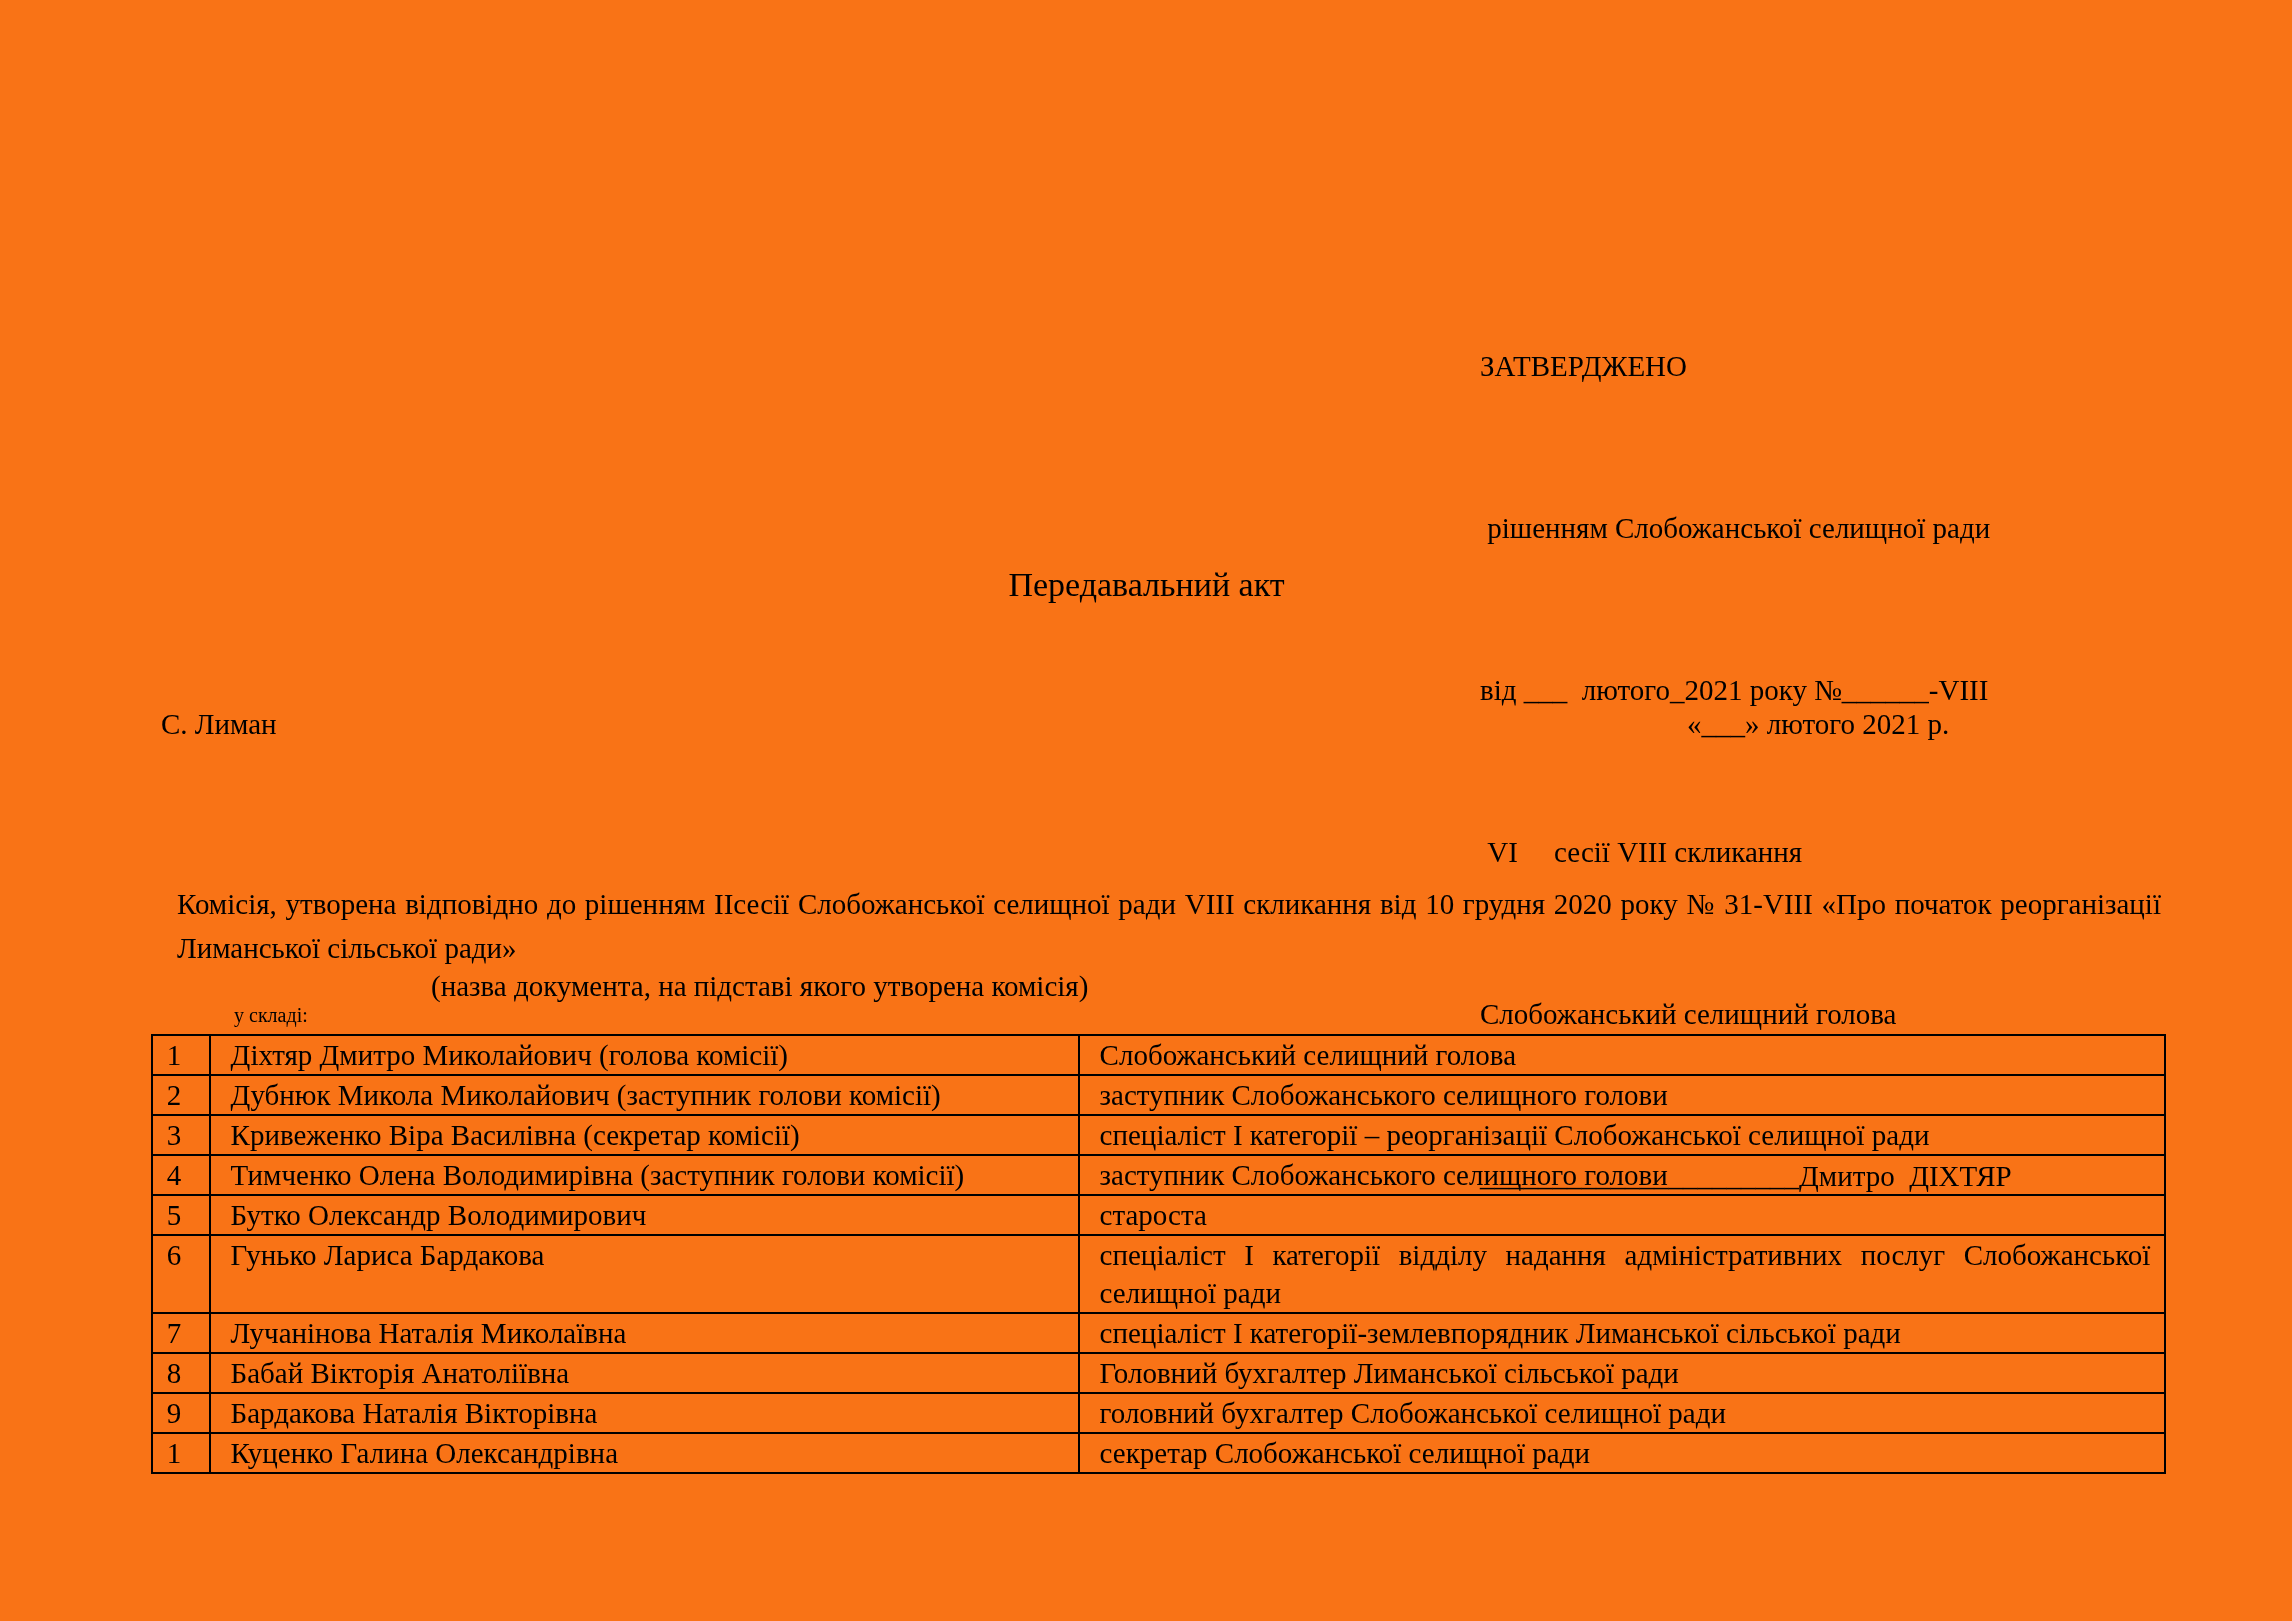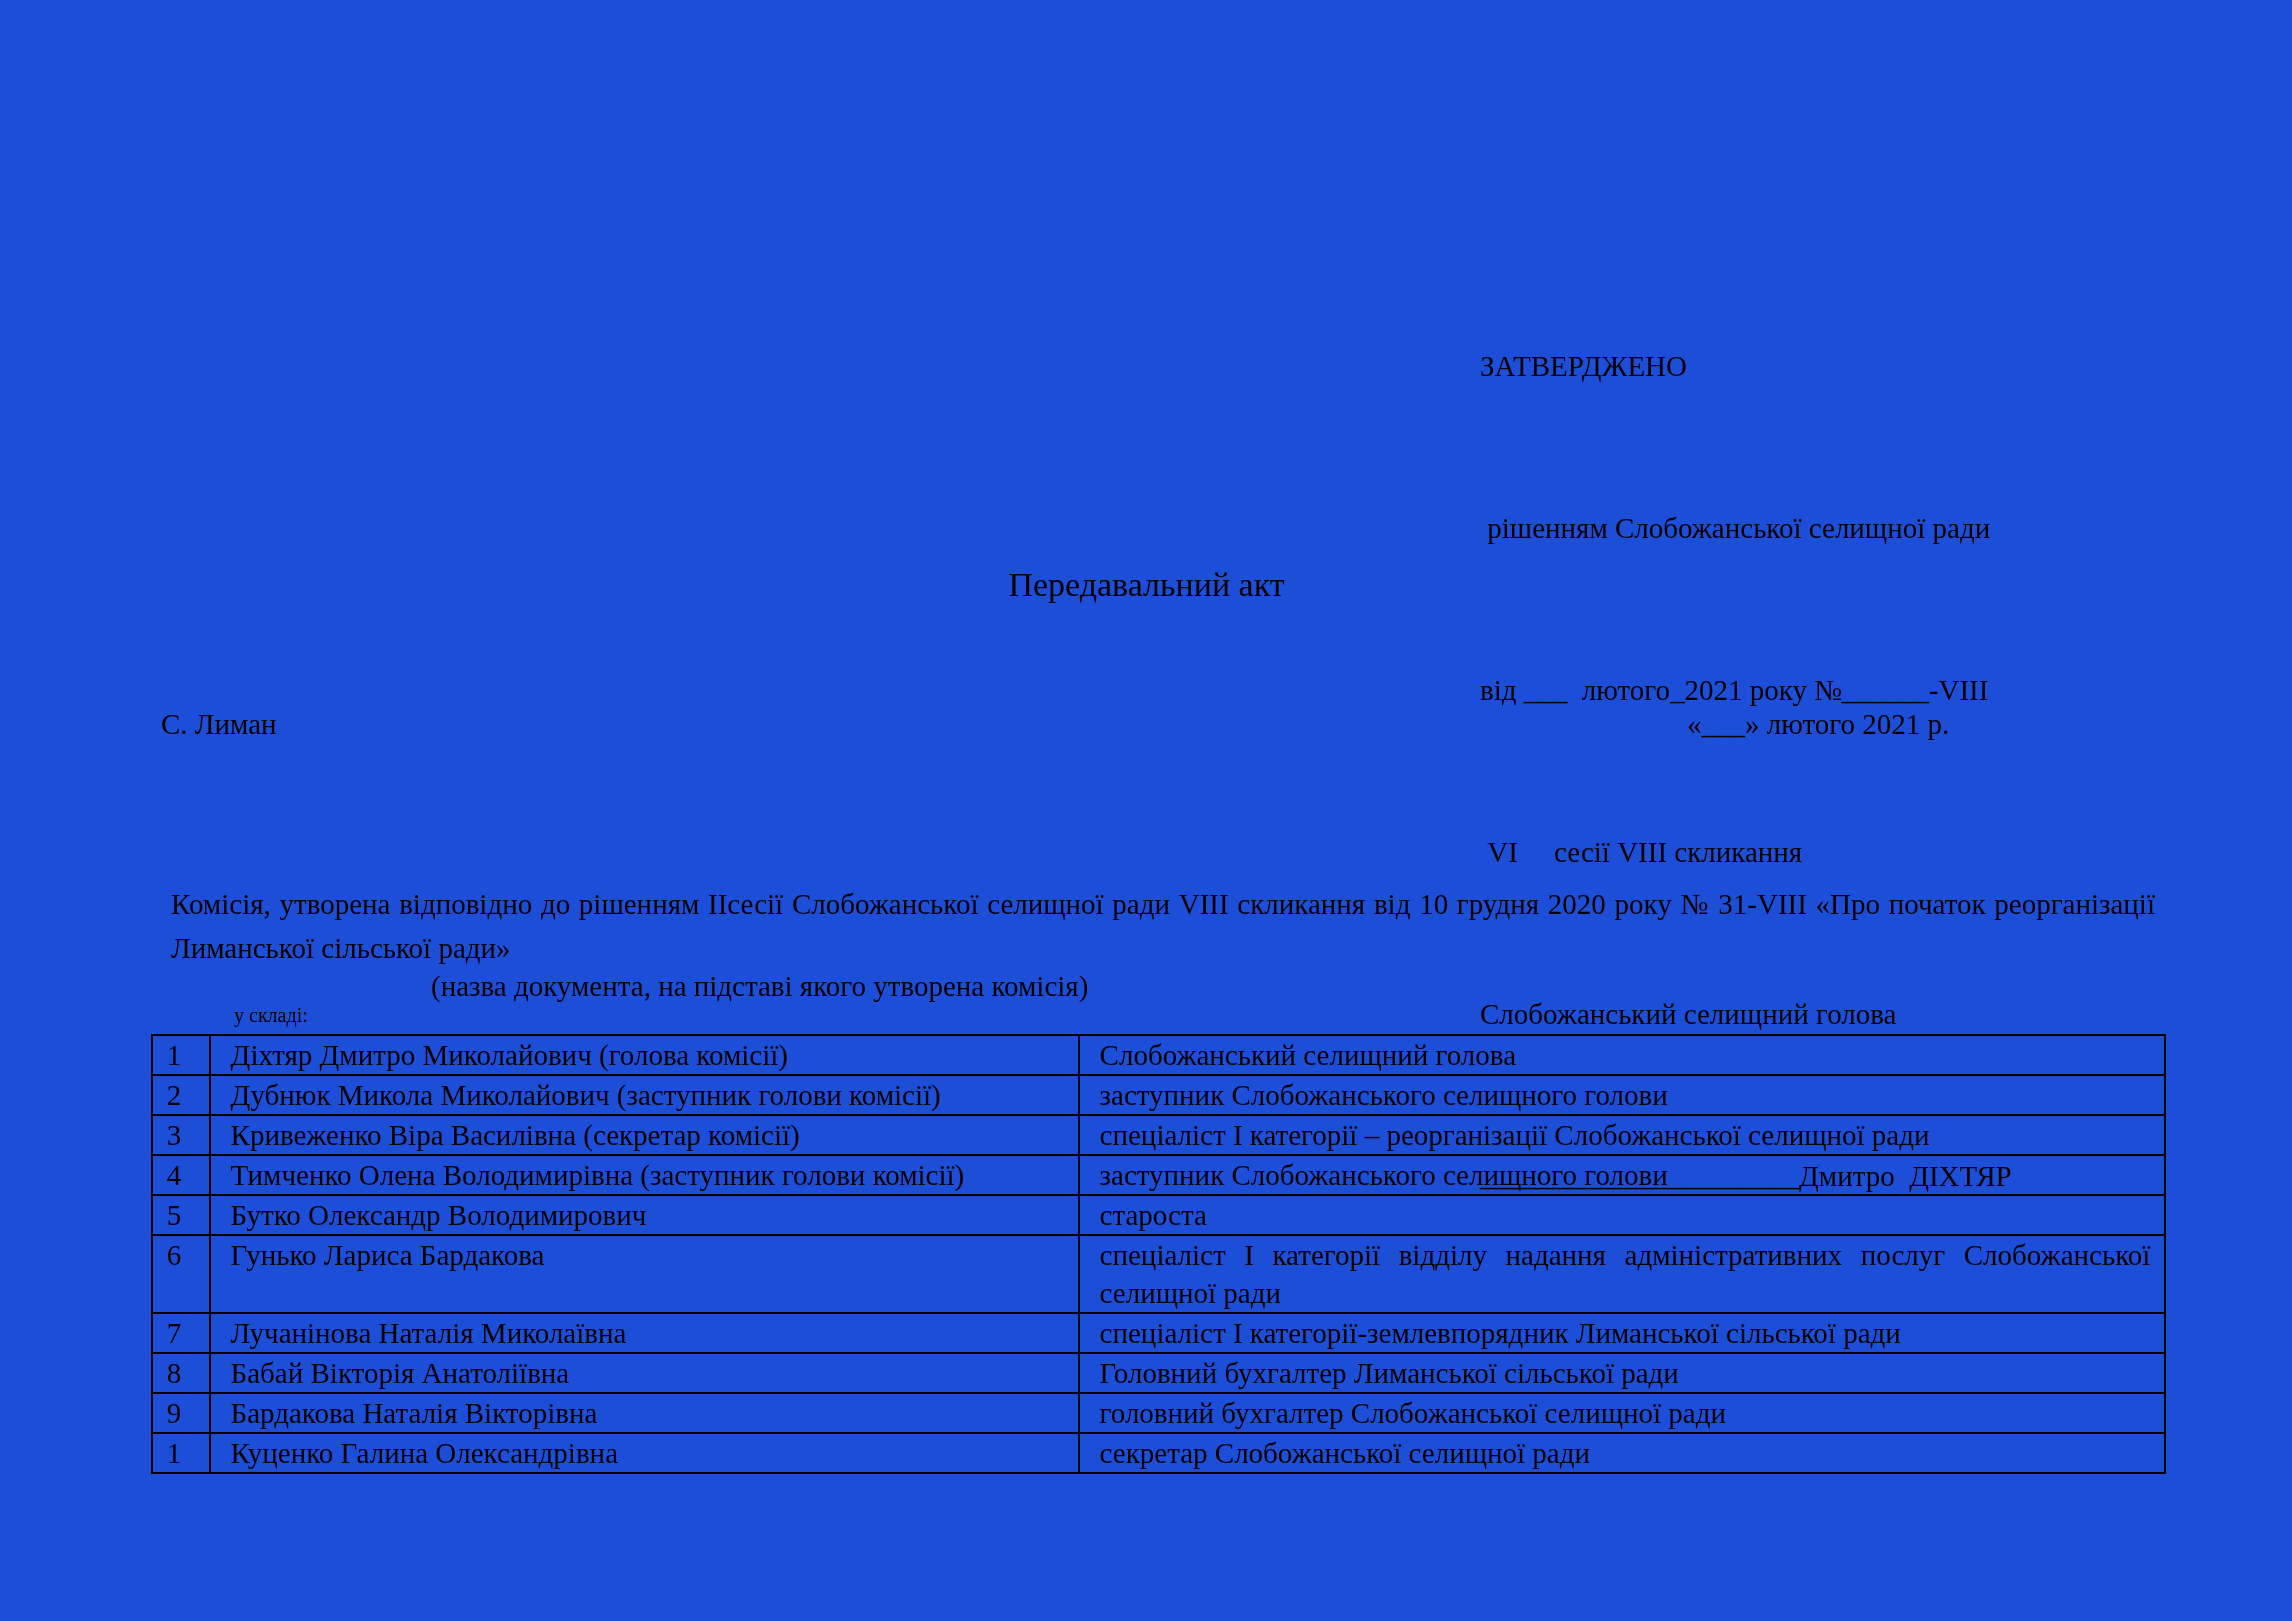--- a/index.html
+++ b/index.html
@@ -4,21 +4,21 @@
 <style>
   html, body {
     margin: 0;
     padding: 0;
     background: #ffffff;
   }
   .page {
     position: relative;
     width: 2293px;
     height: 1621px;
-    background: #1d4ed8;
+    background: #f97316;
     color: #000000;
     font-family: "Liberation Serif", serif;
     overflow: hidden;
   }
   .approval {
     position: absolute;
     left: 1480px;
     top: 231px;
     width: 686px;
     font-size: 29px;
@@ -43,21 +43,21 @@
   }
   .date {
     position: absolute;
     top: 708px;
     left: 1687px;
     font-size: 29px;
   }
   .para {
     position: absolute;
     top: 882px;
-    left: 171px;
+    left: 177px;
     width: 1984px;
     font-size: 29px;
     line-height: 44px;
     text-align: justify;
   }
   .caption {
     position: absolute;
     top: 970px;
     left: 431px;
     font-size: 29px;

